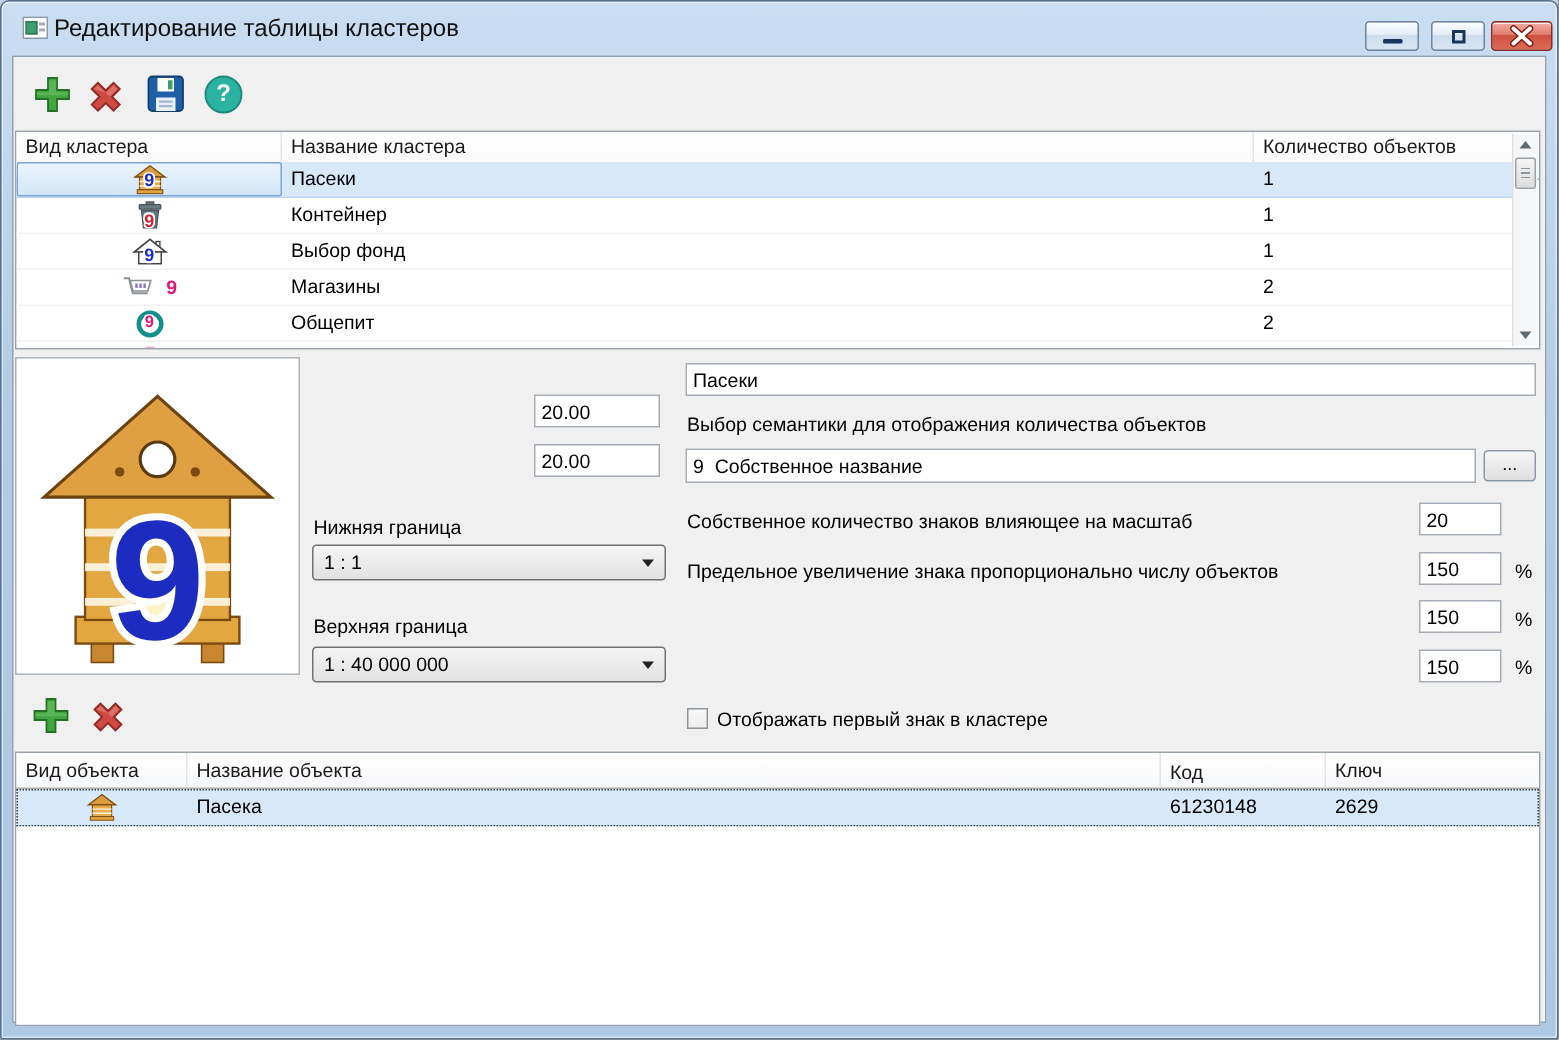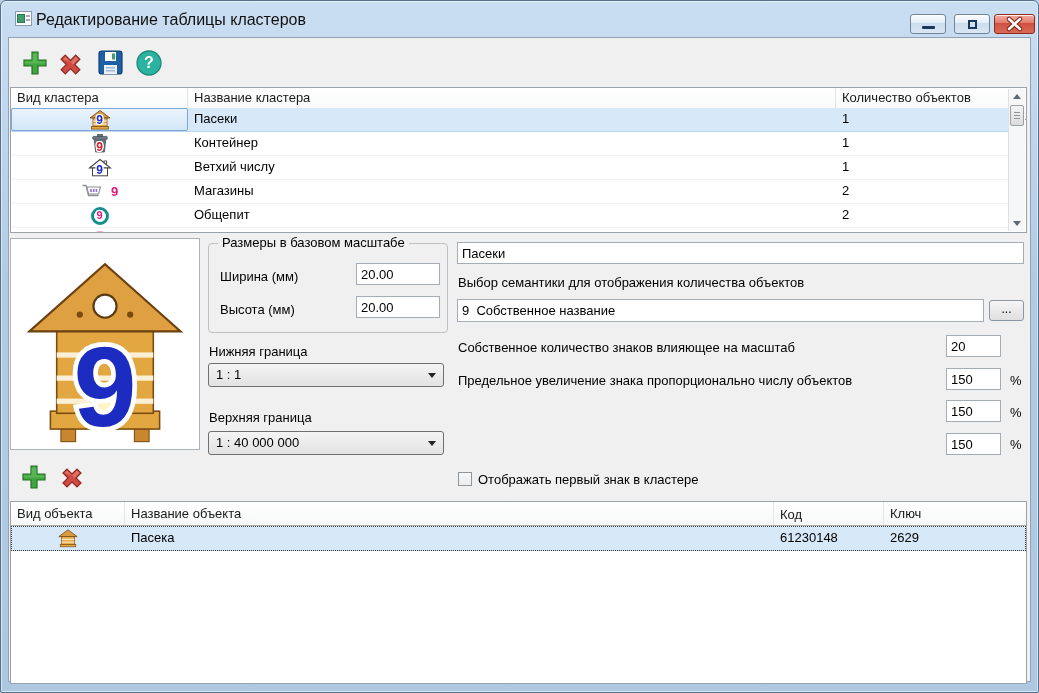--- a/index.html
+++ b/index.html
@@ -159,21 +159,21 @@
 
           <div class="trow">
             <div class="cell iconcell" style="left:0;width:177px">
               <svg width="24" height="19" viewBox="0 0 24 19">
                 <rect x="16" y="3" width="2.6" height="5" fill="#fff" stroke="#444" stroke-width="0.9"></rect>
                 <polygon points="1.5,10 12,1.5 22.5,10" fill="#fff" stroke="#444" stroke-width="1.1"></polygon>
                 <rect x="4.5" y="10" width="15" height="7.8" fill="#fff" stroke="#444" stroke-width="1"></rect>
               </svg>
               <span class="badge b-blue" style="position:absolute;margin-top:4px">9</span>
             </div>
-            <div class="cell" style="left:177px;width:648px">Ветхий числу</div>
+            <div class="cell" style="left:177px;width:648px">Выбор фонд</div>
             <div class="cell" style="left:825px;width:173px">1</div>
           </div>
 
           <div class="trow">
             <div class="cell iconcell" style="left:0;width:177px">
               <svg width="22" height="17" viewBox="0 0 22 17">
                 <path d="M1.5 2.5 L5 2.5 L7.5 12.5 L17.5 12.5" stroke="#8A9096" stroke-width="1.3" fill="none"></path>
                 <polygon points="5.8,4 19.5,4 17.6,11 7.6,11" fill="#fff" stroke="#8A9096" stroke-width="1.1"></polygon>
                 <line x1="10" y1="6" x2="10" y2="9" stroke="#8B6FD6" stroke-width="1.6"></line>
                 <line x1="12.7" y1="6" x2="12.7" y2="9" stroke="#8B6FD6" stroke-width="1.6"></line>
@@ -241,25 +241,20 @@
           <path d="M11.5 4.5 h5 v8 h8 v2 h-21 v-2 h8 z" fill="#6DC167" opacity=".55"></path>
         </svg>
       </div>
       <div class="toolbtn" style="left:48px;top:425px">
         <svg width="26" height="26" viewBox="0 0 26 26">
           <path d="M4 8 L8 4 L13 9 L18 4 L22 8 L17 13 L22 18 L18 22 L13 17 L8 22 L4 18 L9 13 Z" fill="#CE4A42" stroke="#8E2B24" stroke-width="1.2"></path>
           <path d="M5.5 8 L8 5.5 L13 10.5 L18 5.5 L20.5 8 L15.5 13 L13 10.5 Z" fill="#E78A80" opacity=".6"></path>
         </svg>
       </div>
 
-      <div class="gbox" style="left:199px;top:205px;width:240px;height:90px">
-        <span class="legend">Размеры в базовом масштабе</span>
-        <span class="lbl" style="left:11px;top:25px">Ширина (мм)</span>
-        <span class="lbl" style="left:11px;top:58px">Высота (мм)</span>
-      </div>
       <input class="tb" style="left: 347px; top: 225px; width: 84px; height: 22px;" value="20.00">
       <input class="tb" style="left: 347px; top: 258px; width: 84px; height: 22px;" value="20.00">
 
       <span class="lbl" style="left:200px;top:306px">Нижняя граница</span>
       <div class="combo" style="left:199px;top:325px;width:236px">
         <span>1 : 1</span>
         <span class="arr"></span>
       </div>
       <span class="lbl" style="left:200px;top:372px">Верхняя граница</span>
       <div class="combo" style="left:199px;top:393px;width:236px">

